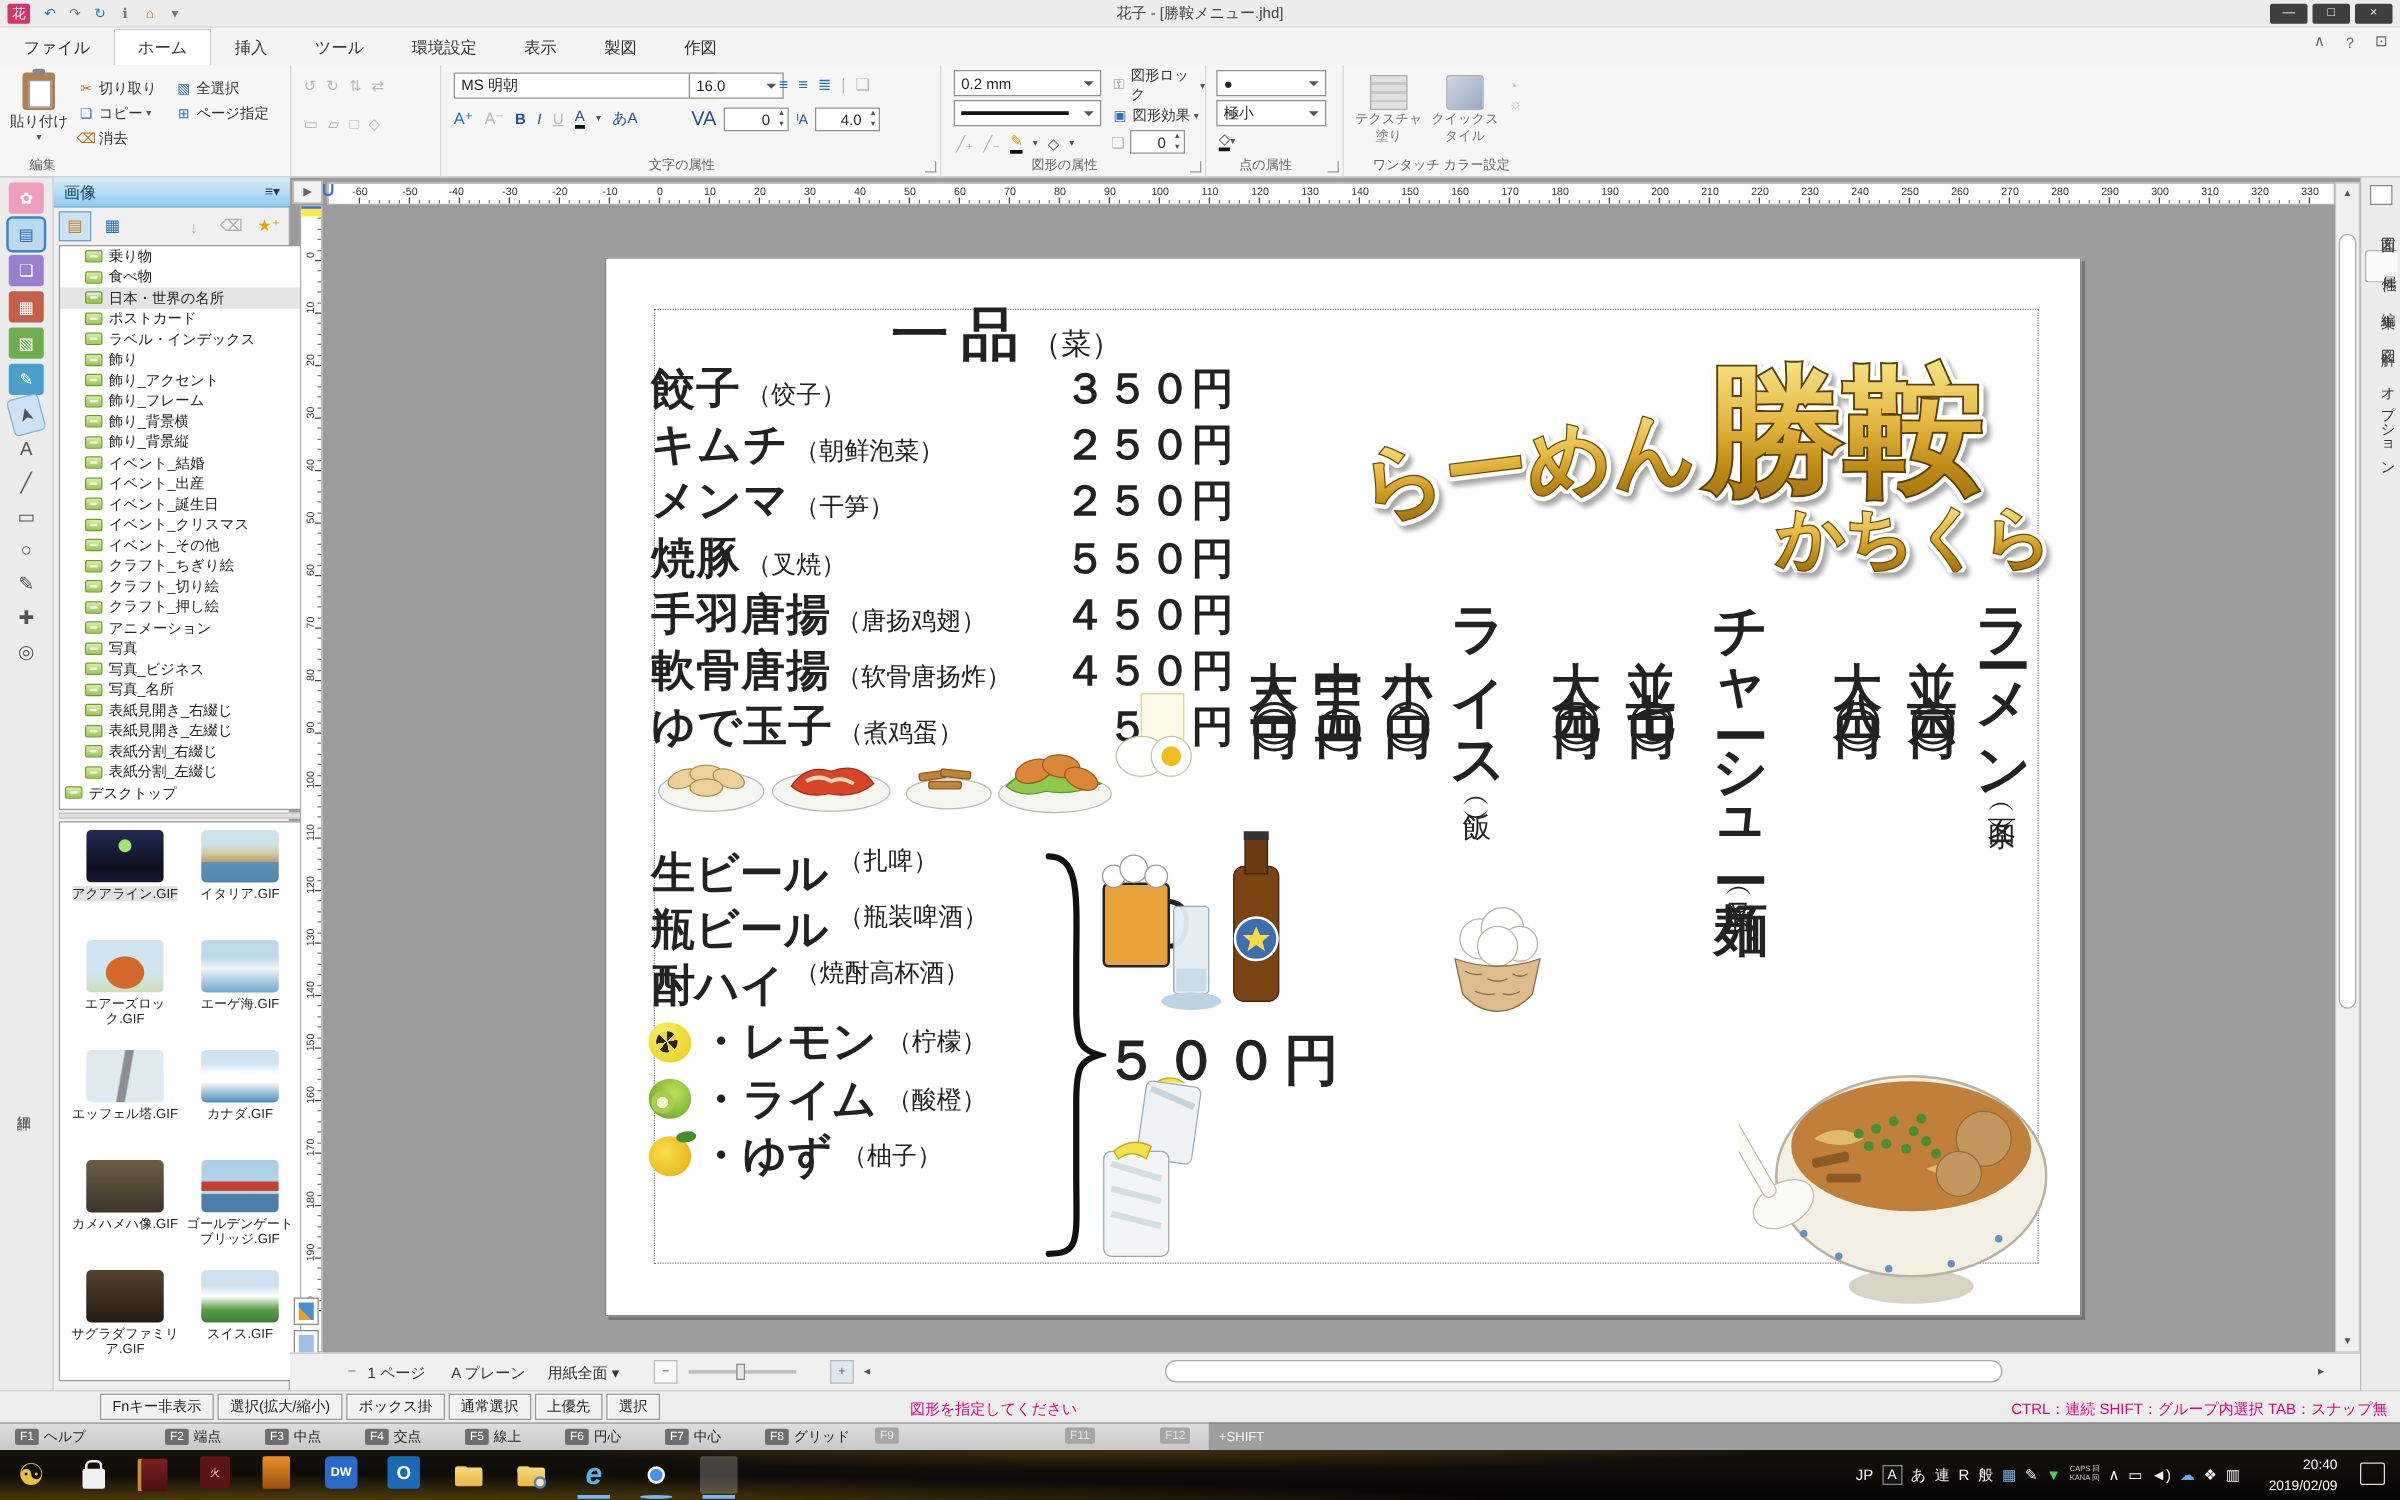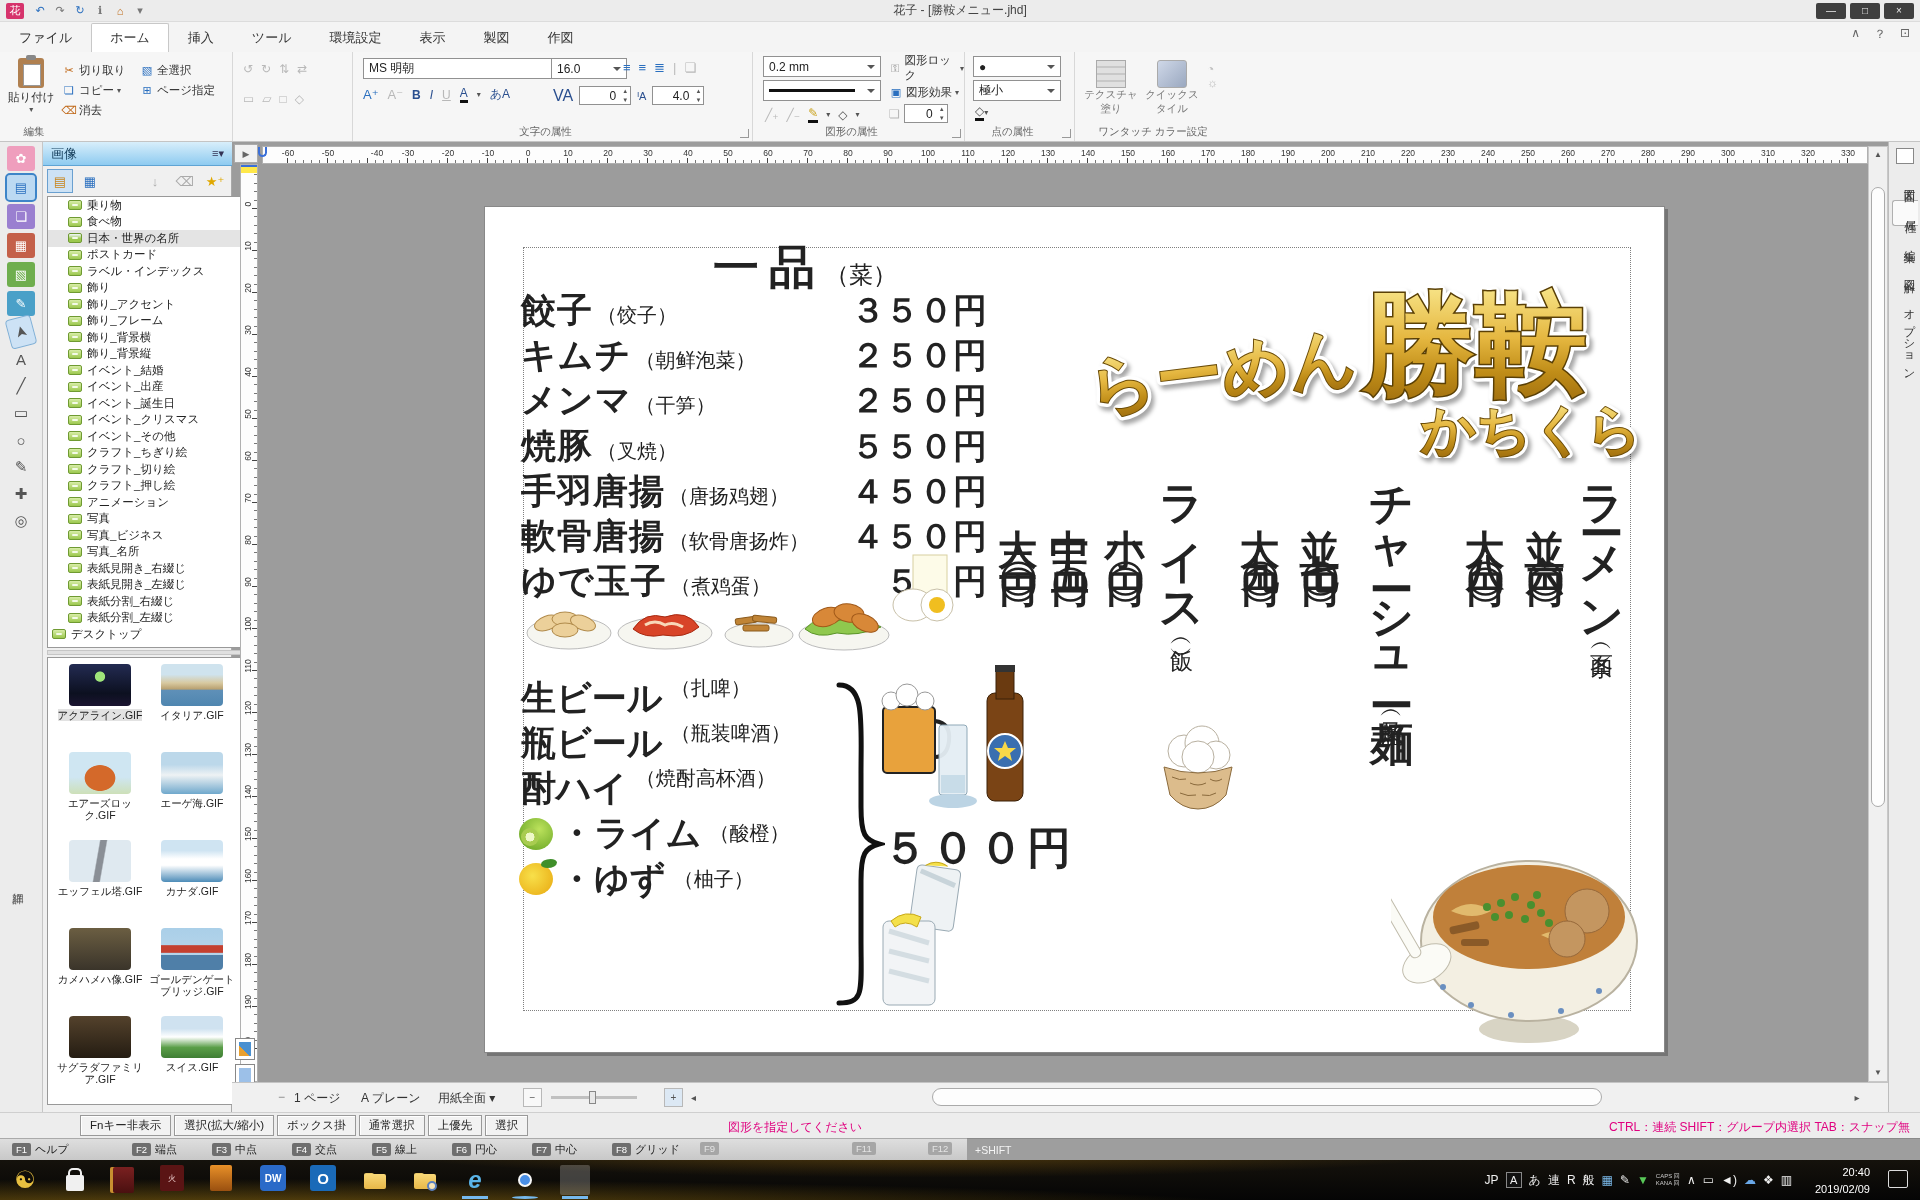--- a/index.html
+++ b/index.html
@@ -662,21 +662,21 @@
     <div class="rmin" style="left: 32px;"></div>
     <div class="rmin" style="left: 40px;"></div>
     <div class="rmin" style="left: 48px;"></div>
     <div class="rmin" style="left: 56px;"></div>
     <div class="rlab" style="left: 55px;">-50</div>
     <div class="rtick" style="left: 64px;"></div>
     <div class="rmin" style="left: 72px;"></div>
     <div class="rmin" style="left: 80px;"></div>
     <div class="rmin" style="left: 88px;"></div>
     <div class="rmin" style="left: 96px;"></div>
-    <div class="rlab" style="left: 104px; text-align: center;">-40</div>
+    <div class="rlab" style="left: 92px; text-align: center;">-40</div>
     <div class="rtick" style="left: 104px;"></div>
     <div class="rmin" style="left: 112px;"></div>
     <div class="rmin" style="left: 120px;"></div>
     <div class="rmin" style="left: 128px;"></div>
     <div class="rmin" style="left: 136px;"></div>
     <div class="rlab" style="left: 135px;">-30</div>
     <div class="rtick" style="left: 144px;"></div>
     <div class="rmin" style="left: 152px;"></div>
     <div class="rmin" style="left: 160px;"></div>
     <div class="rmin" style="left: 168px;"></div>
@@ -1131,20 +1131,25 @@
           <span class="nt">（瓶装啤酒）</span>
         </div>
 
         <div class="dr i2">
           <span class="nm">酎ハイ</span>
           <span class="nt">（焼酎高杯酒）</span>
         </div>
       </div>
     <div id="flavors">
 
+        <div class="fl i0 lemon">
+          <span class="fruit"></span>
+          <span class="nm">・レモン</span>
+          <span class="nt">（柠檬）</span>
+        </div>
 
         <div class="fl i1 lime">
           <span class="fruit"></span>
           <span class="nm">・ライム</span>
           <span class="nt">（酸橙）</span>
         </div>
 
         <div class="fl i2 yuzu">
           <span class="fruit"></span>
           <span class="nm">・ゆず</span>

